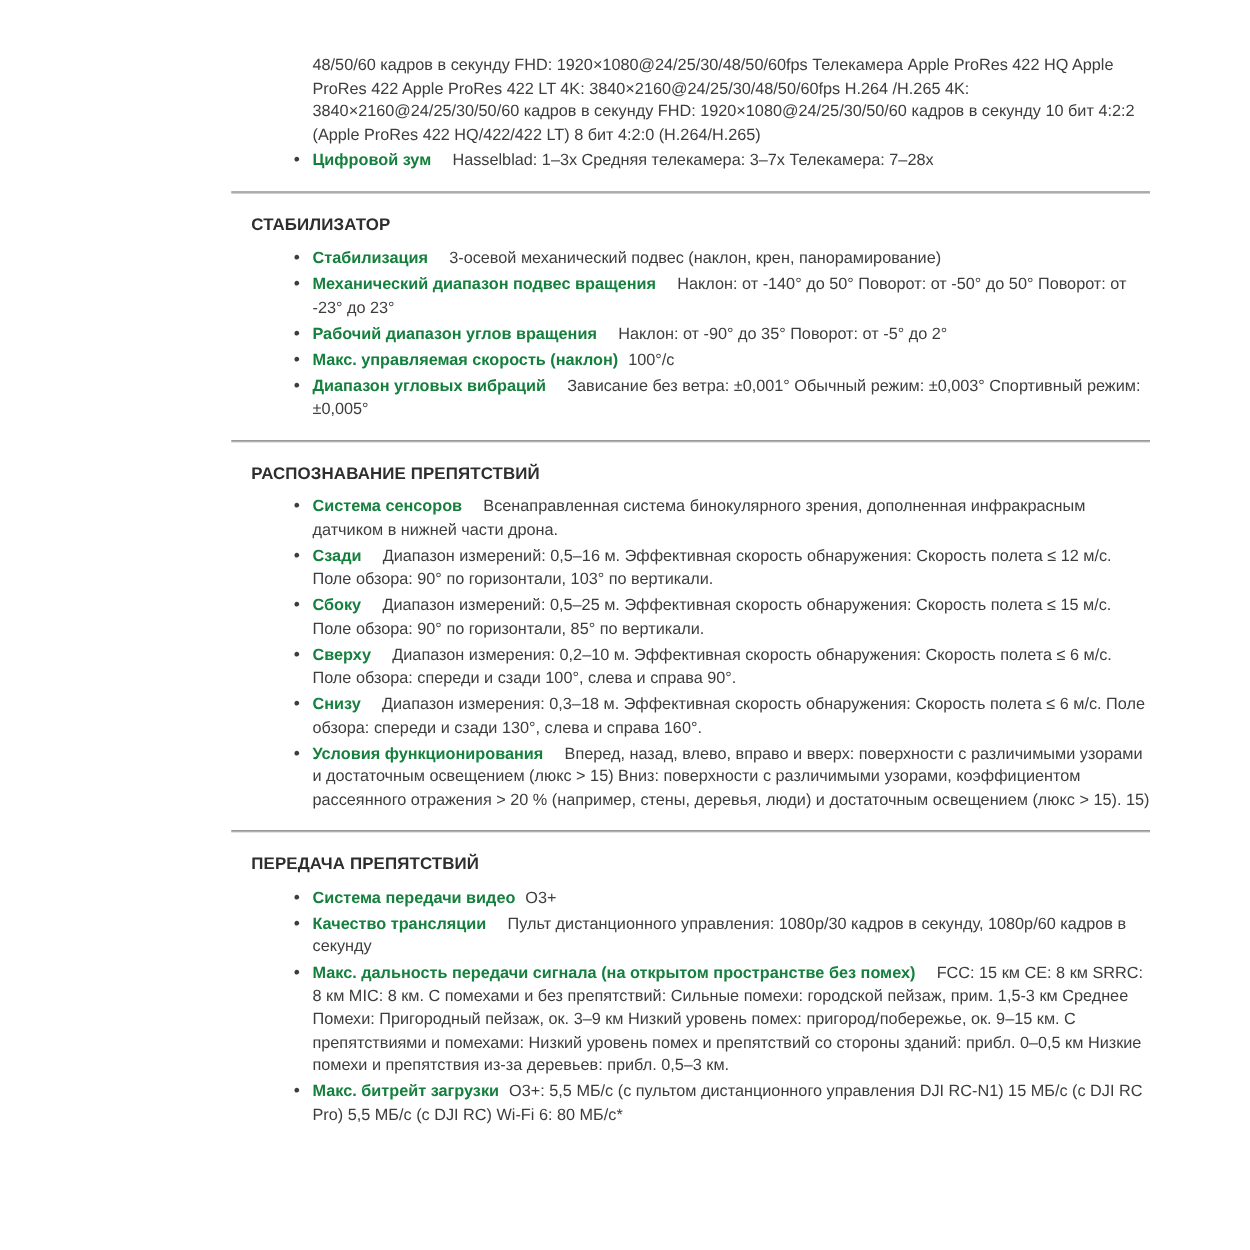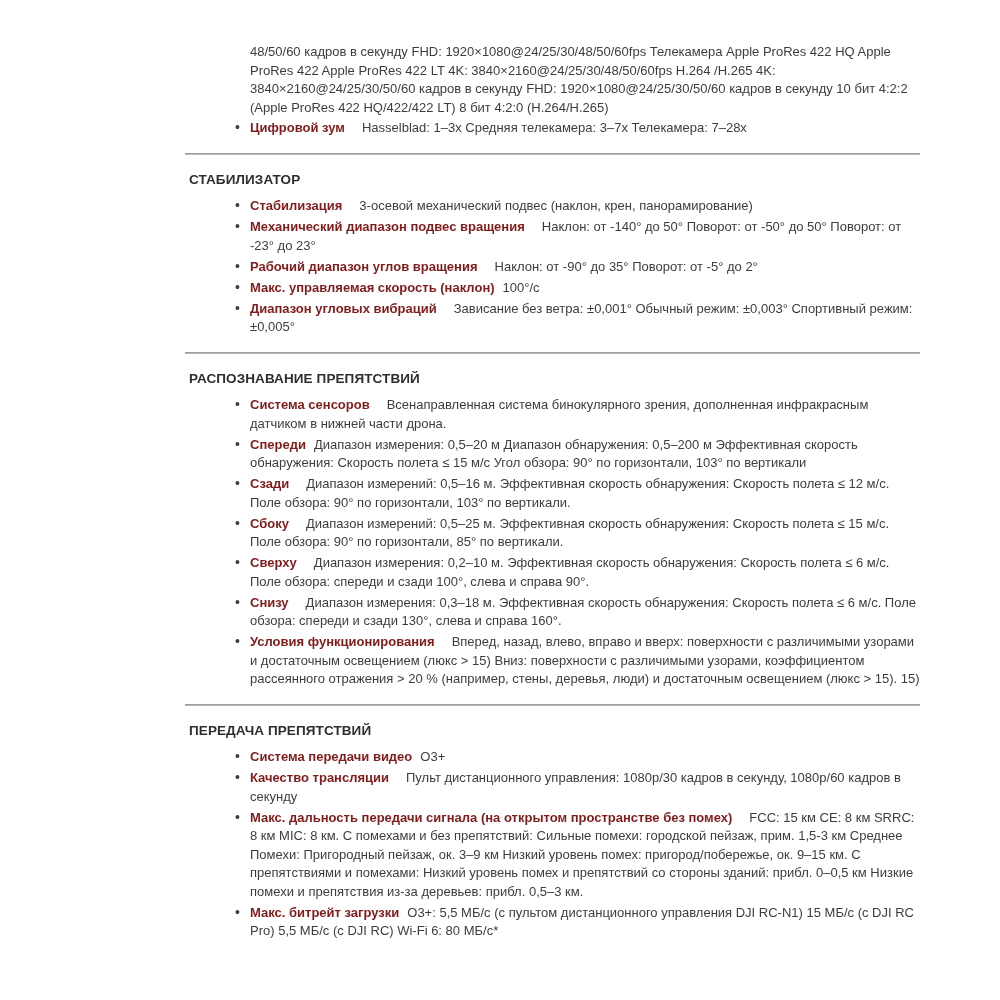--- a/index.html
+++ b/index.html
@@ -26,30 +26,30 @@
     padding-left: 65px;
     margin: 0 0 2.5px 0;
   }
   .item::before {
     content: "\2022";
     position: absolute;
     left: 50px; top: -1px;
     color: #3d3d3d;
     font-size: 14px;
   }
-  .label { font-weight: 700; color: #7f1d1d; text-align: center; }
+  .label { font-weight: 700; color: #15803d; text-align: center; }
   .gap { display: inline-block; width: 17px; }
   .gap-sm { display: inline-block; width: 8px; }
   .divider {
     height: 2px;
     margin-top: 15px;
     background: linear-gradient(#8f8f8f, #c6c6c6);
   }
   h2.section-title {
-    margin: 16px 0 8px 4px;
+    margin: 16px 0 8px 16px;
     font-size: 13.5px;
     font-weight: 700;
     color: #2e2e2e;
     letter-spacing: 0.1px;
   }
 </style>
 </head>
 <body>
 
 <div class="page">
@@ -79,23 +79,20 @@
     <span class="label">Диапазон угловых вибраций</span><span class="gap"></span><span class="value">Зависание без ветра: ±0,001° Обычный режим: ±0,003° Спортивный режим: ±0,005°</span>
   </div>
 
   <div class="divider"></div>
   <h2 class="section-title">РАСПОЗНАВАНИЕ ПРЕПЯТСТВИЙ</h2>
 
   <div class="item">
     <span class="label">Система сенсоров</span><span class="gap"></span><span class="value">Всенаправленная система бинокулярного зрения, дополненная инфракрасным датчиком в нижней части дрона.</span>
   </div>
   <div class="item">
-    <span class="label">Спереди</span><span class="gap-sm"></span><span class="value">Диапазон измерения: 0,5–20 м Диапазон обнаружения: 0,5–200 м Эффективная скорость обнаружения: Скорость полета ≤ 15 м/с Угол обзора: 90° по горизонтали, 103° по вертикали</span>
-  </div>
-  <div class="item">
     <span class="label">Сзади</span><span class="gap"></span><span class="value">Диапазон измерений: 0,5–16 м. Эффективная скорость обнаружения: Скорость полета ≤ 12 м/с. Поле обзора: 90° по горизонтали, 103° по вертикали.</span>
   </div>
   <div class="item">
     <span class="label">Сбоку</span><span class="gap"></span><span class="value">Диапазон измерений: 0,5–25 м. Эффективная скорость обнаружения: Скорость полета ≤ 15 м/с. Поле обзора: 90° по горизонтали, 85° по вертикали.</span>
   </div>
   <div class="item">
     <span class="label">Сверху</span><span class="gap"></span><span class="value">Диапазон измерения: 0,2–10 м. Эффективная скорость обнаружения: Скорость полета ≤ 6 м/с. Поле обзора: спереди и сзади 100°, слева и справа 90°.</span>
   </div>
   <div class="item">
     <span class="label">Снизу</span><span class="gap"></span><span class="value">Диапазон измерения: 0,3–18 м. Эффективная скорость обнаружения: Скорость полета ≤ 6 м/с. Поле обзора: спереди и сзади 130°, слева и справа 160°.</span>

